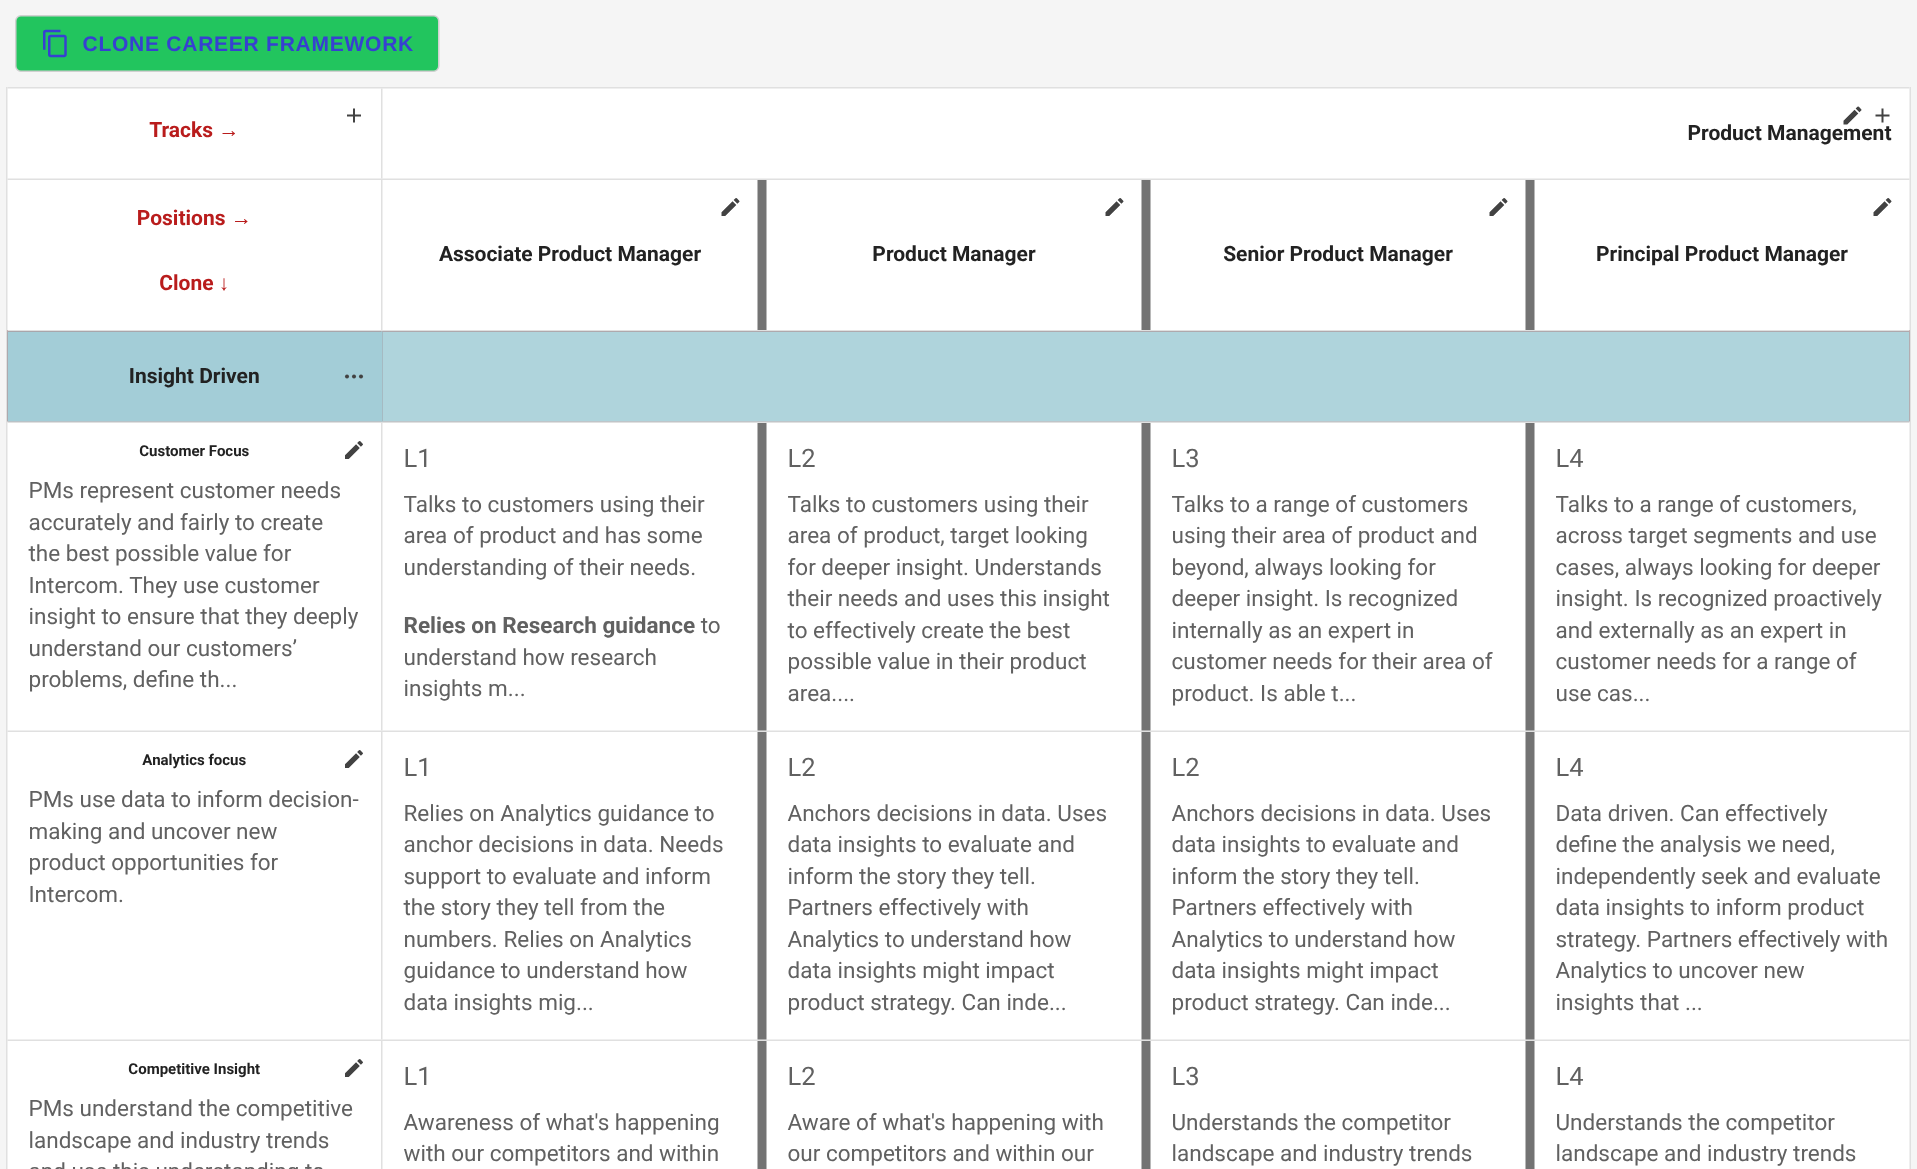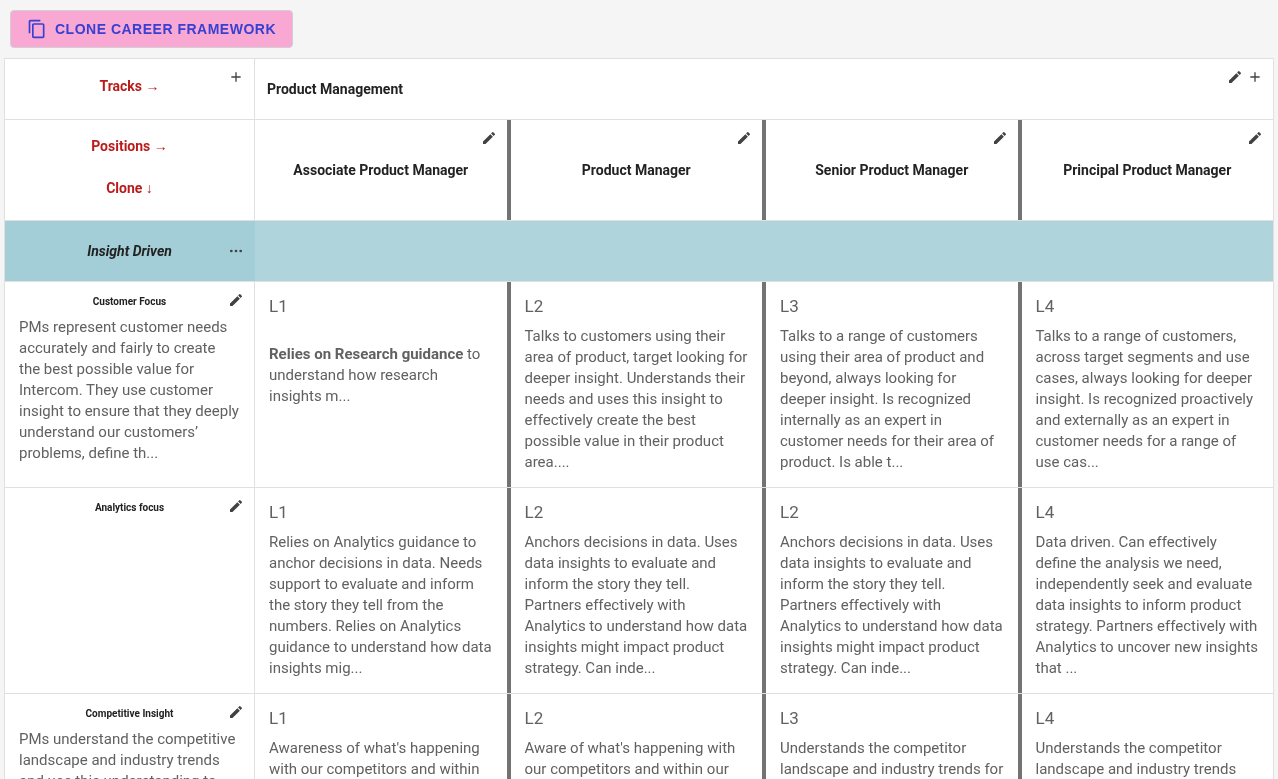--- a/index.html
+++ b/index.html
@@ -15,21 +15,21 @@
     background: #f5f5f5;
   }
   .top-bar {
     padding: 10px;
   }
   .clone-btn {
     display: inline-flex;
     align-items: center;
     gap: 8px;
     border: 1px solid #d0d0d0;
-    background: #f9a8d4;
+    background: #22c55e;
     border-radius: 4px;
     padding: 8px 16px;
     color: #3740d1;
     font-weight: 700;
     font-size: 14px;
     letter-spacing: 0.5px;
     cursor: pointer;
     text-transform: uppercase;
   }
   .clone-btn svg { width: 20px; height: 20px; fill: #3740d1; }
@@ -51,21 +51,21 @@
     border-right: 1px solid #e0e0e0;
     position: relative;
   }
   .cell-wide {
     flex: 1;
     position: relative;
     padding: 12px;
   }
   .cell-col {
     flex: 1;
-    border-right: 4px solid #737373;
+    border-right: 6px solid #737373;
     padding: 12px;
     position: relative;
   }
   .cell-col:last-child { border-right: none; }
   .header-text {
     font-weight: 700;
     text-align: center;
     color: #222;
   }
   .tracks-label, .positions-label, .skills-label {
@@ -82,26 +82,25 @@
   }
   .row-positions .cell-col {
     display: flex;
     align-items: center;
     justify-content: center;
     min-height: 100px;
   }
   .row-tracks .cell-wide {
     display: flex;
     align-items: center;
-    justify-content: flex-start;
+    justify-content: flex-end;
     min-height: 60px;
   }
   .category-row {
     background: #7f1d1d;
-    font-style: italic;
   }
   .category-row .cell-label {
     background: #a3cdd7;
     display:flex;
     align-items:center;
     min-height: 60px;
     border-right: 1px solid #a3cdd7;
   }
   .category-row .cell-wide {
     background: #afd4dc;
@@ -117,21 +116,21 @@
     text-align: center;
     margin-bottom: 10px;
     font-size: 10px;
   }
   .skill-desc, .cell-body, .cell-body-2 {
     color: #616161;
     font-size: 15px;
     line-height: 1.4;
   }
   .cell-body { margin-top: 10px; }
-  .cell-body-2 { margin-top: 28px; }
+  .cell-body-2 { margin-top: 18px; }
   .cell-body-2 strong { font-weight:700; color:#616161; }
   .level {
     color: #616161;
     font-size: 17px;
   }
   .icon-btn {
     position: absolute;
     background: transparent;
     border: none;
     cursor: pointer;
@@ -243,39 +242,41 @@
         <div class="skill-title">Customer Focus</div>
         <div class="skill-desc">PMs represent customer needs accurately and fairly to create the best possible value for Intercom. They use customer insight to ensure that they deeply understand our customers’ problems, define th...</div>
         <button class="icon-btn top-right">
           <svg viewBox="0 0 24 24">
               <path d="M3 17.25V21h3.75L17.81 9.94l-3.75-3.75L3 17.25zM20.71 7.04a1 1 0 0 0 0-1.41l-2.34-2.34a1 1 0 0 0-1.41 0l-1.83 1.83 3.75 3.75 1.83-1.83z"></path>
             </svg>
         </button>
       </div>
       <div class="cell-col">
         <div class="level">L1</div>
+        <div class="cell-body">Talks to customers using their area of product and has some understanding of their needs.</div>
         <div class="cell-body-2"><strong>Relies on Research guidance</strong><span> to understand how research insights m...</span></div>
       </div>
       <div class="cell-col">
         <div class="level">L2</div>
         <div class="cell-body">Talks to customers using their area of product, target looking for deeper insight. Understands their needs and uses this insight to effectively create the best possible value in their product area....</div>
       </div>
       <div class="cell-col">
         <div class="level">L3</div>
         <div class="cell-body">Talks to a range of customers using their area of product and beyond, always looking for deeper insight. Is recognized internally as an expert in customer needs for their area of product. Is able t...</div>
       </div>
       <div class="cell-col">
         <div class="level">L4</div>
         <div class="cell-body">Talks to a range of customers, across target segments and use cases, always looking for deeper insight. Is recognized proactively and externally as an expert in customer needs for a range of use cas...</div>
       </div>
     </div>
 
     <div class="row skill-row">
       <div class="cell-label">
         <div class="skill-title">Analytics focus</div>
+        <div class="skill-desc">PMs use data to inform decision-making and uncover new product opportunities for Intercom.</div>
         <button class="icon-btn top-right">
           <svg viewBox="0 0 24 24">
               <path d="M3 17.25V21h3.75L17.81 9.94l-3.75-3.75L3 17.25zM20.71 7.04a1 1 0 0 0 0-1.41l-2.34-2.34a1 1 0 0 0-1.41 0l-1.83 1.83 3.75 3.75 1.83-1.83z"></path>
             </svg>
         </button>
       </div>
       <div class="cell-col">
         <div class="level">L1</div>
         <div class="cell-body">Relies on Analytics guidance to anchor decisions in data. Needs support to evaluate and inform the story they tell from the numbers. Relies on Analytics guidance to understand how data insights mig...</div>
       </div>

